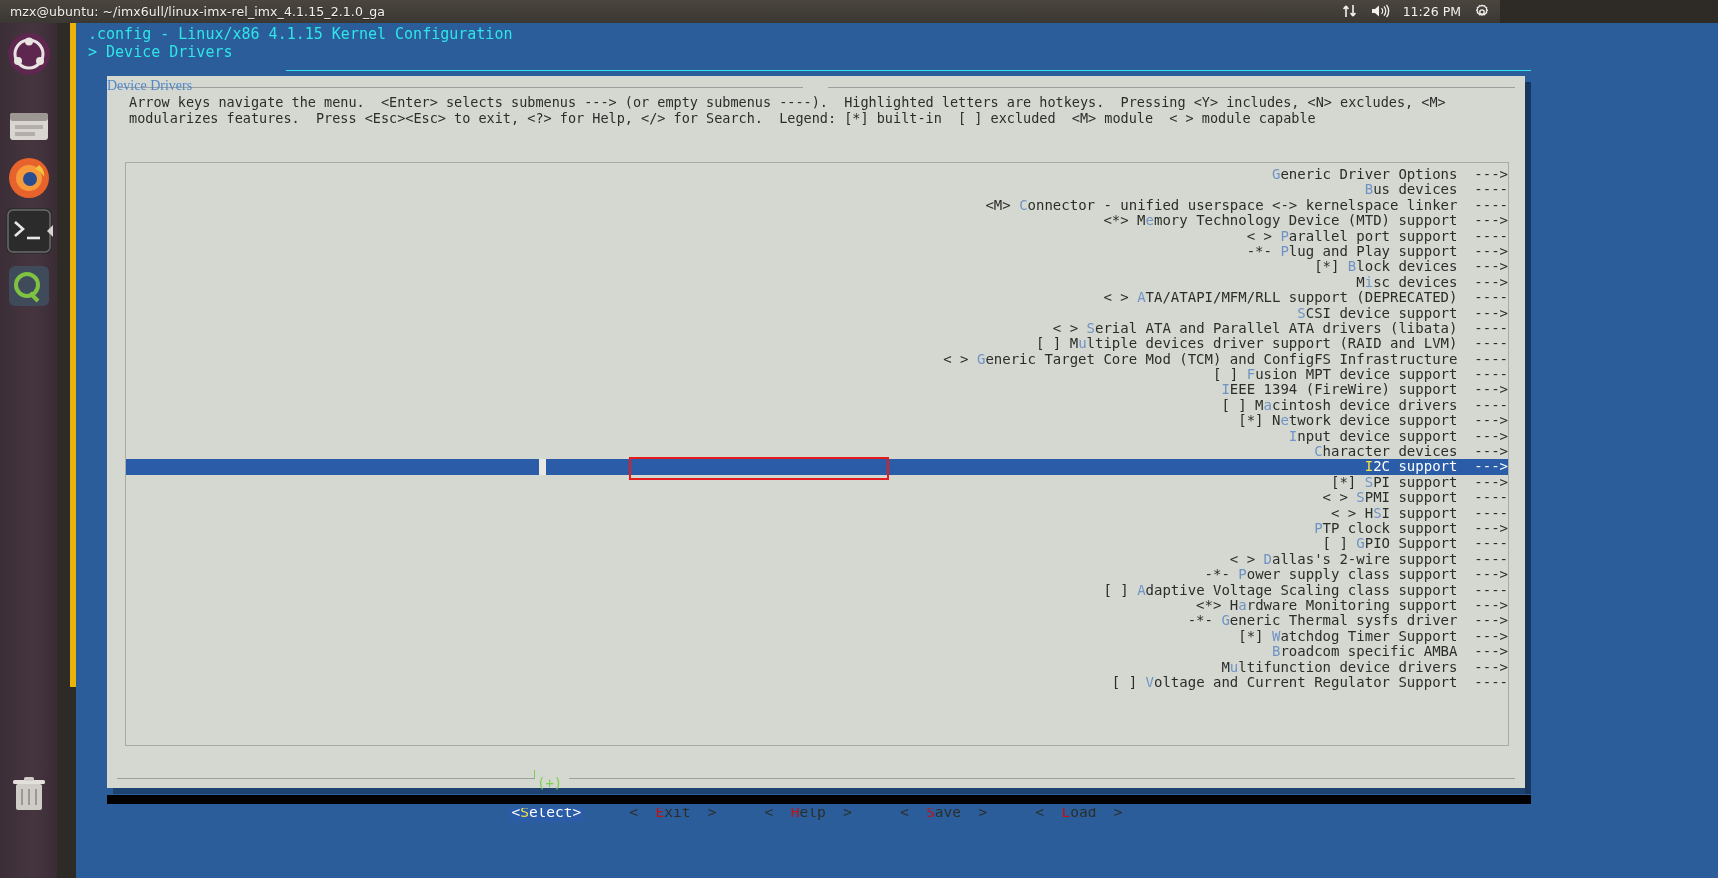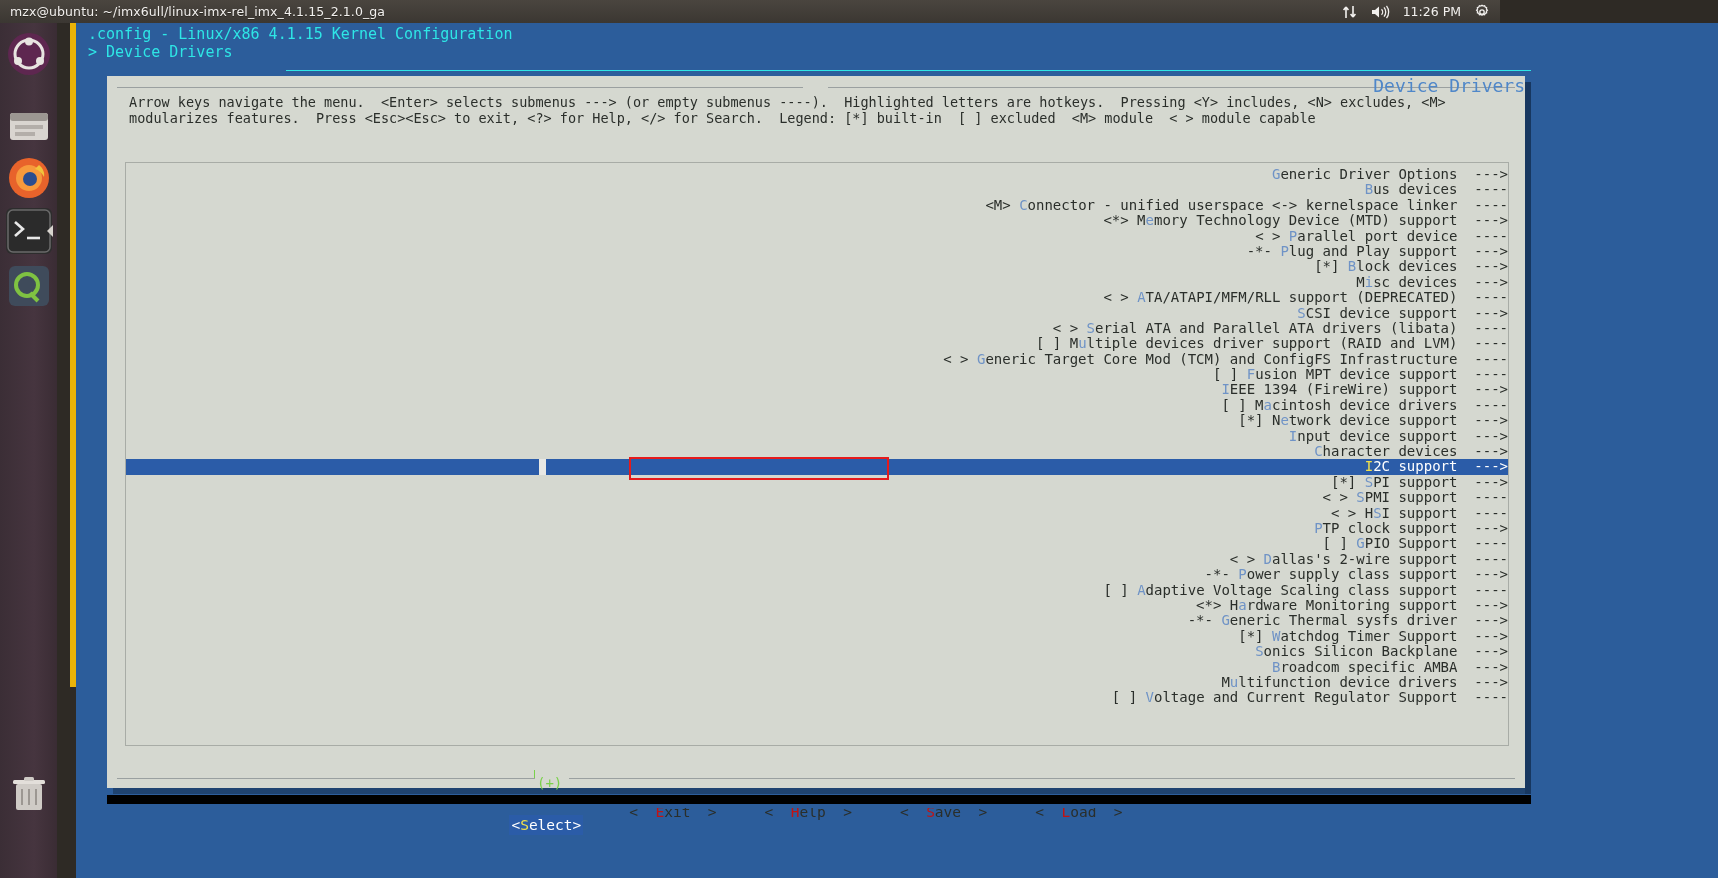--- a/index.html
+++ b/index.html
@@ -4,21 +4,21 @@
 <style>
   html,body{margin:0;padding:0;background:#2e2a25;}
   body{width:1718px;height:878px;overflow:hidden;font-family:"DejaVu Sans Mono",monospace;}
 
   
   #topbar{position:absolute;left:0;top:0;width:1500px;height:23px;
     background:linear-gradient(#4a453f,#3b3732);color:#f2f0ee;
     font-family:"DejaVu Sans","Liberation Sans",sans-serif;font-size:12.5px;
     display:flex;align-items:center;}
   #topbar .title{margin-left:10px;letter-spacing:.1px;text-shadow:0 1px 0 #2a2721;}
-  #topbar .right{margin-left:auto;display:flex;align-items:center;gap:13px;margin-right:10px;}
+  #topbar .right{margin-left:auto;display:flex;align-items:flex-start;gap:13px;margin-right:10px;}
   #topbar .right svg{display:block;}
   #clock{font-size:12.5px;}
 
   
   #launcher{position:absolute;left:0;top:23px;width:57px;height:855px;
     background:linear-gradient(90deg,#3b2e36 0%,#46353f 60%,#3a2c34 100%);}
   .li{position:absolute;left:6px;width:46px;height:46px;border-radius:6px;}
   .li svg{display:block;}
   #launcher .selarrow{position:absolute;right:-1px;top:50%;transform:translateY(-50%);
      width:0;height:0;border-top:6px solid transparent;border-bottom:6px solid transparent;
@@ -32,22 +32,22 @@
        font-family:"DejaVu Sans Mono",monospace;letter-spacing:0px;}
   #hdr1{left:12px;top:2px;}
   #hdr2{left:12px;top:20px;}
   #hdrline{position:absolute;left:210px;top:47px;width:1245px;height:1px;background:#2ee6e6;}
 
   
   #dlg{position:absolute;left:31px;top:53px;width:1418px;height:712px;background:#d5d8d0;
        box-shadow:6px 6px 0 rgba(0,0,0,.28);}
   #dlgShadowR{position:absolute;left:1449px;top:59px;width:6px;height:712px;background:#204d86;}
 
-  #dlgTitle{position:absolute;left:0;top:2px;width:1418px;text-align:right;color:#4f87c9;
-      font-size:18px;line-height:16px;}
+  #dlgTitle{position:absolute;left:0;top:2px;width:1418px;text-align:left;color:#4f87c9;
+      font-size:14px;line-height:16px;font-family:Liberation Serif, serif;}
   .dlgHR{position:absolute;height:1px;background:#9aa0a0;}
   #hrL{left:10px;top:11px;width:686px;}
   #hrR{left:721px;top:11px;width:687px;}
 
   #instr{position:absolute;left:22px;top:18px;width:1378px;color:#2a2e2a;font-size:13.5px;
       line-height:16px;white-space:pre-wrap;}
 
   
   #menuBox{position:absolute;left:18px;top:86px;width:1382px;height:582px;
       border:1px solid #a8aca6;background:#d5d8d0;}
@@ -69,21 +69,21 @@
   #scrollmark{position:absolute;left:430px;top:700px;color:#79d14a;font-size:14px;line-height:14px;}
   #scrollTick{position:absolute;left:427px;top:694px;width:1px;height:8px;background:#79d14a;}
   #hrBot1{left:10px;top:702px;width:418px;}
   #hrBot2{left:462px;top:702px;width:946px;}
 
   
   #btns{position:absolute;left:0;top:726px;width:1418px;display:flex;justify-content:center;
         gap:0;font-size:14.5px;line-height:18px;}
   .btn{white-space:pre;color:#2a2e2a;padding:1px 0;}
   .btn .hk{color:#c31212;}
-  .btn.primary{background:#2b5ca8;color:#ffffff;padding-left:2px;padding-right:2px;margin-top:13px;}
+  .btn.primary{background:#2b5ca8;color:#ffffff;padding-left:2px;padding-right:2px;}
   .btn.primary .hk{color:#f2e14a;}
   .gap{width:46px;}
   .gap2{width:48px;}
 
   #botline{position:absolute;left:31px;top:772px;width:1424px;height:9px;background:#000;}
   #botline2{position:absolute;left:31px;top:781px;width:1424px;height:4px;background:#2c5d9b;}
 </style>
 </head>
 <body>
 
@@ -178,21 +178,21 @@
 
     <div id="instr">Arrow keys navigate the menu.  &lt;Enter&gt; selects submenus ---&gt; (or empty submenus ----).  Highlighted letters are hotkeys.  Pressing &lt;Y&gt; includes, &lt;N&gt; excludes, &lt;M&gt;
 modularizes features.  Press &lt;Esc&gt;&lt;Esc&gt; to exit, &lt;?&gt; for Help, &lt;/&gt; for Search.  Legend: [*] built-in  [ ] excluded  &lt;M&gt; module  &lt; &gt; module capable</div>
 
     <div id="menuBox">
       <div id="menu">
             <div class="row"><span>    </span><span class="hk">G</span><span>eneric Driver Options  ---&gt;</span></div>
             <div class="row"><span>    </span><span class="hk">B</span><span>us devices  ----</span></div>
             <div class="row"><span>&lt;M&gt; </span><span class="hk">C</span><span>onnector - unified userspace &lt;-&gt; kernelspace linker  ----</span></div>
             <div class="row"><span>&lt;*&gt; </span><span>M</span><span class="hk">e</span><span>mory Technology Device (MTD) support  ---&gt;</span></div>
-            <div class="row"><span>&lt; &gt; </span><span class="hk">P</span><span>arallel port device  ----</span></div>
+            <div class="row"><span>&lt; &gt; </span><span class="hk">P</span><span>arallel port support  ----</span></div>
             <div class="row"><span>-*- </span><span class="hk">P</span><span>lug and Play support  ---&gt;</span></div>
             <div class="row"><span>[*] </span><span class="hk">B</span><span>lock devices  ---&gt;</span></div>
             <div class="row"><span>    </span><span>M</span><span class="hk">i</span><span>sc devices  ---&gt;</span></div>
             <div class="row"><span>&lt; &gt; </span><span class="hk">A</span><span>TA/ATAPI/MFM/RLL support (DEPRECATED)  ----</span></div>
             <div class="row"><span>    </span><span class="hk">S</span><span>CSI device support  ---&gt;</span></div>
             <div class="row"><span>&lt; &gt; </span><span class="hk">S</span><span>erial ATA and Parallel ATA drivers (libata)  ----</span></div>
             <div class="row"><span>[ ] </span><span>M</span><span class="hk">u</span><span>ltiple devices driver support (RAID and LVM)  ----</span></div>
             <div class="row"><span>&lt; &gt; </span><span class="hk">G</span><span>eneric Target Core Mod (TCM) and ConfigFS Infrastructure  ----</span></div>
             <div class="row"><span>[ ] </span><span class="hk">F</span><span>usion MPT device support  ----</span></div>
             <div class="row"><span>    </span><span class="hk">I</span><span>EEE 1394 (FireWire) support  ---&gt;</span></div>
@@ -205,21 +205,20 @@
             <div class="row"><span>&lt; &gt; </span><span class="hk">S</span><span>PMI support  ----</span></div>
             <div class="row"><span>&lt; &gt; </span><span>H</span><span class="hk">S</span><span>I support  ----</span></div>
             <div class="row"><span>    </span><span class="hk">P</span><span>TP clock support  ---&gt;</span></div>
             <div class="row"><span>[ ] </span><span class="hk">G</span><span>PIO Support  ----</span></div>
             <div class="row"><span>&lt; &gt; </span><span class="hk">D</span><span>allas's 2-wire support  ----</span></div>
             <div class="row"><span>-*- </span><span class="hk">P</span><span>ower supply class support  ---&gt;</span></div>
             <div class="row"><span>[ ] </span><span class="hk">A</span><span>daptive Voltage Scaling class support  ----</span></div>
             <div class="row"><span>&lt;*&gt; </span><span>H</span><span class="hk">a</span><span>rdware Monitoring support  ---&gt;</span></div>
             <div class="row"><span>-*- </span><span class="hk">G</span><span>eneric Thermal sysfs driver  ---&gt;</span></div>
             <div class="row"><span>[*] </span><span class="hk">W</span><span>atchdog Timer Support  ---&gt;</span></div>
-            <div class="row"><span>    </span><span class="hk">S</span><span>onics Silicon Backplane  ---&gt;</span></div>
             <div class="row"><span>    </span><span class="hk">B</span><span>roadcom specific AMBA  ---&gt;</span></div>
             <div class="row"><span>    </span><span>M</span><span class="hk">u</span><span>ltifunction device drivers  ---&gt;</span></div>
             <div class="row"><span>[ ] </span><span class="hk">V</span><span>oltage and Current Regulator Support  ----</span></div>
           </div>
     </div>
 
     <div class="dlgHR" id="hrBot1"></div>
     <div class="dlgHR" id="hrBot2"></div>
     <div id="scrollTick"></div>
     <div id="scrollmark">(+)</div>

